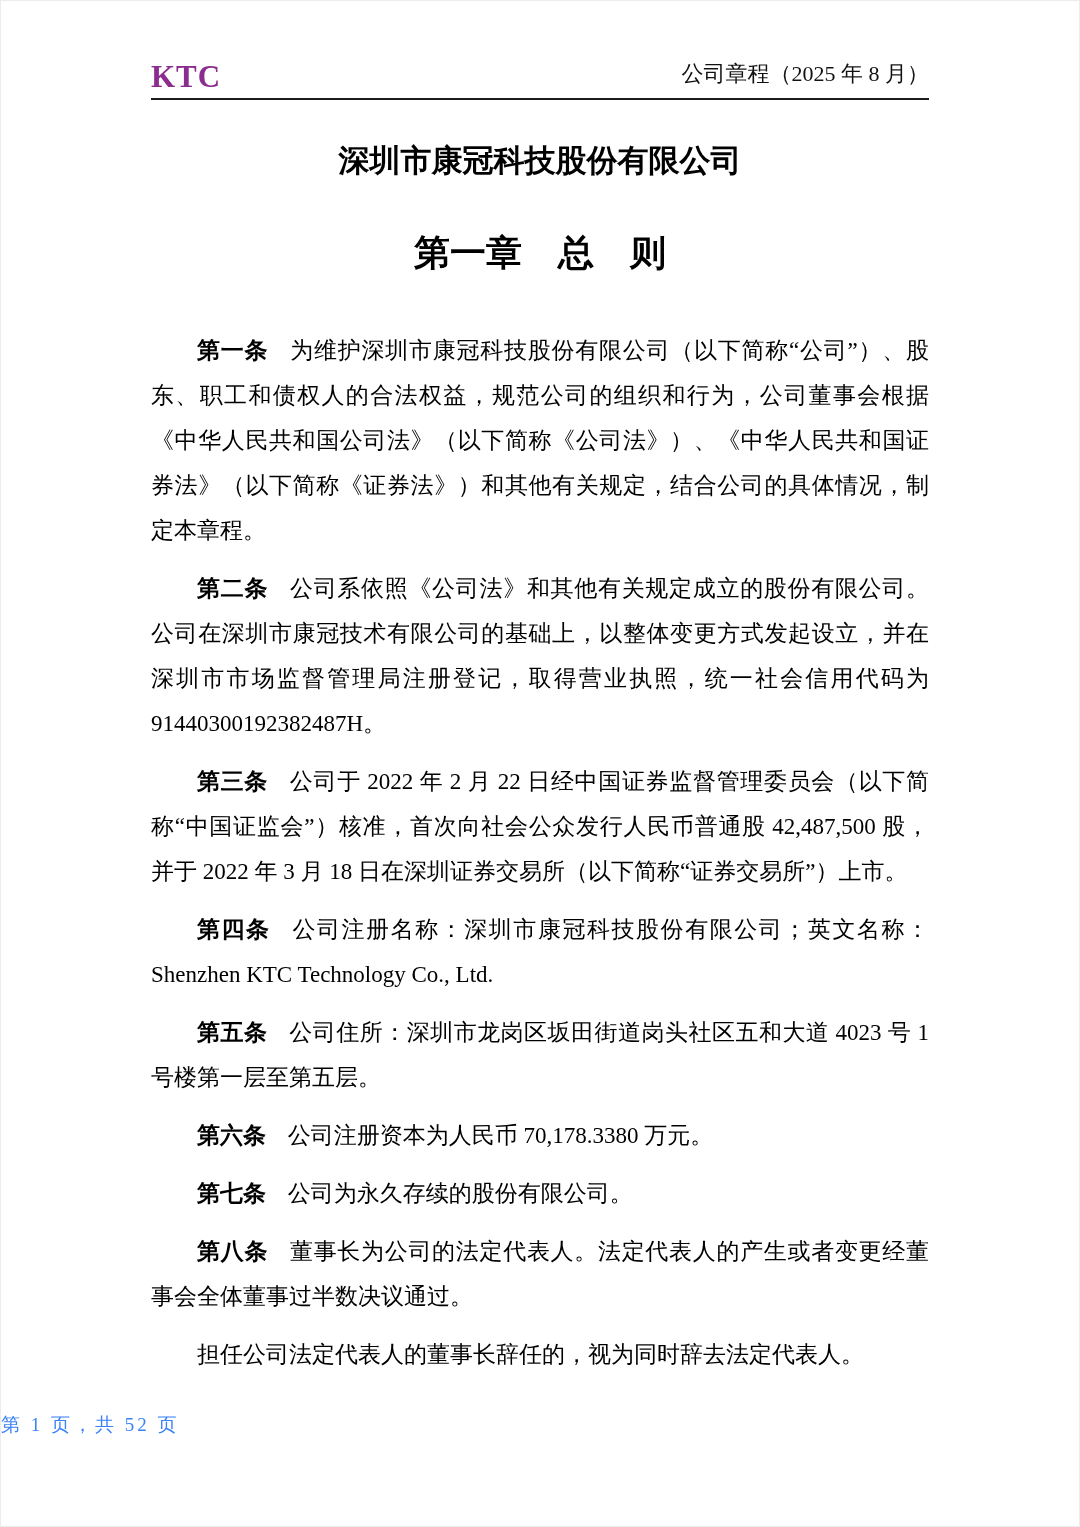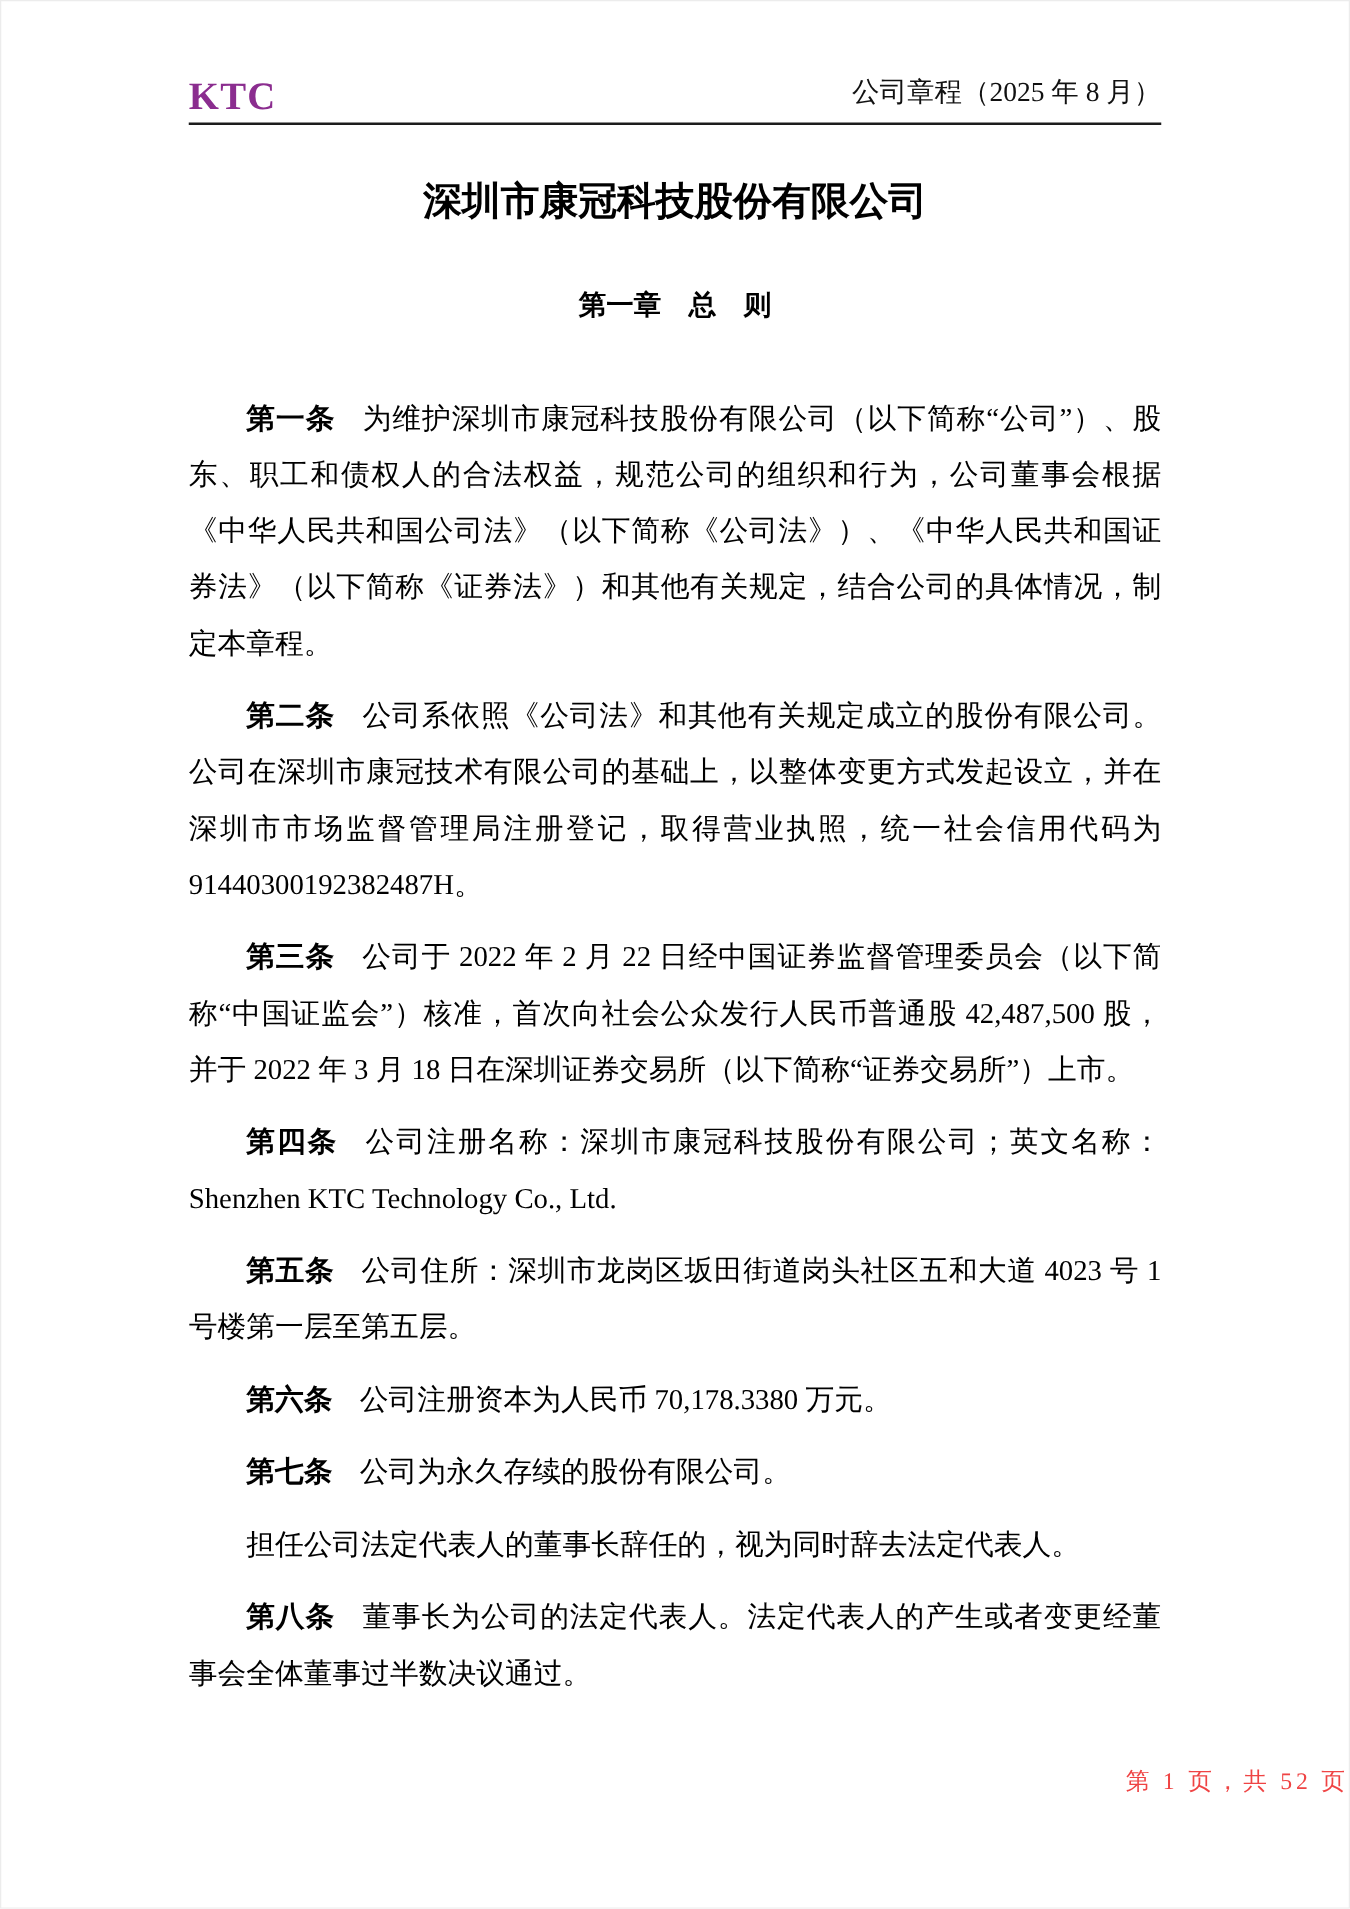--- a/index.html
+++ b/index.html
@@ -60,21 +60,21 @@
     font-weight: bold;
     font-size: 29px;
     line-height: 1.2;
     color: #000000;
   }
   .chapter-heading {
     margin: 52px 0 0 0;
     text-align: center;
     font-family: "Liberation Sans", "DejaVu Sans", sans-serif;
     font-weight: bold;
-    font-size: 22px;
+    font-size: 36px;
     line-height: 1.2;
     color: #000000;
   }
   
   .articles {
     margin-top: 54px;
   }
   p.article {
     margin: 0 0 13px 0;
     font-size: 23px;
@@ -87,24 +87,24 @@
     font-family: "Liberation Sans", "DejaVu Sans", sans-serif;
     font-weight: bold;
     margin-right: 0.95em;
   }
   
   .doc-footer {
     position: absolute;
     left: 0;
     right: 0;
     bottom: 88px;
-    text-align: right;
+    text-align: left;
     font-size: 19px;
     letter-spacing: 3px;
-    color: #ef4444;
+    color: #3b82f6;
   }
 </style>
 </head>
 <body>
 
 <div class="page">
   <div class="inner">
 
     <header class="doc-header">
       <div class="logo" style="color: rgb(139, 45, 143);">KTC</div>
@@ -117,22 +117,22 @@
     <h3 class="chapter-heading">第一章　总　则</h3>
 
     <div class="articles">
         <p class="article"><b class="article-label">第一条</b><span>为维护深圳市康冠科技股份有限公司（以下简称“公司”）、股东、职工和债权人的合法权益，规范公司的组织和行为，公司董事会根据《中华人民共和国公司法》（以下简称《公司法》）、《中华人民共和国证券法》（以下简称《证券法》）和其他有关规定，结合公司的具体情况，制定本章程。</span></p>
         <p class="article"><b class="article-label">第二条</b><span>公司系依照《公司法》和其他有关规定成立的股份有限公司。公司在深圳市康冠技术有限公司的基础上，以整体变更方式发起设立，并在深圳市市场监督管理局注册登记，取得营业执照，统一社会信用代码为 91440300192382487H。</span></p>
         <p class="article"><b class="article-label">第三条</b><span>公司于 2022 年 2 月 22 日经中国证券监督管理委员会（以下简称“中国证监会”）核准，首次向社会公众发行人民币普通股 42,487,500 股，并于 2022 年 3 月 18 日在深圳证券交易所（以下简称“证券交易所”）上市。</span></p>
         <p class="article"><b class="article-label">第四条</b><span>公司注册名称：深圳市康冠科技股份有限公司；英文名称：Shenzhen KTC Technology Co., Ltd.</span></p>
         <p class="article"><b class="article-label">第五条</b><span>公司住所：深圳市龙岗区坂田街道岗头社区五和大道 4023 号 1 号楼第一层至第五层。</span></p>
         <p class="article"><b class="article-label">第六条</b><span>公司注册资本为人民币 70,178.3380 万元。</span></p>
         <p class="article"><b class="article-label">第七条</b><span>公司为永久存续的股份有限公司。</span></p>
+        <p class="article"><b class="article-label">第八条</b><span>董事长为公司的法定代表人。法定代表人的产生或者变更经董事会全体董事过半数决议通过。</span></p>
         <p class="article"><span>担任公司法定代表人的董事长辞任的，视为同时辞去法定代表人。</span></p>
-        <p class="article"><b class="article-label">第八条</b><span>董事长为公司的法定代表人。法定代表人的产生或者变更经董事会全体董事过半数决议通过。</span></p>
       </div>
 
   </div>
 
   <footer class="doc-footer">
     <span>第 1 页，共 52 页</span>
   </footer>
 </div>
 
 </body></html>

